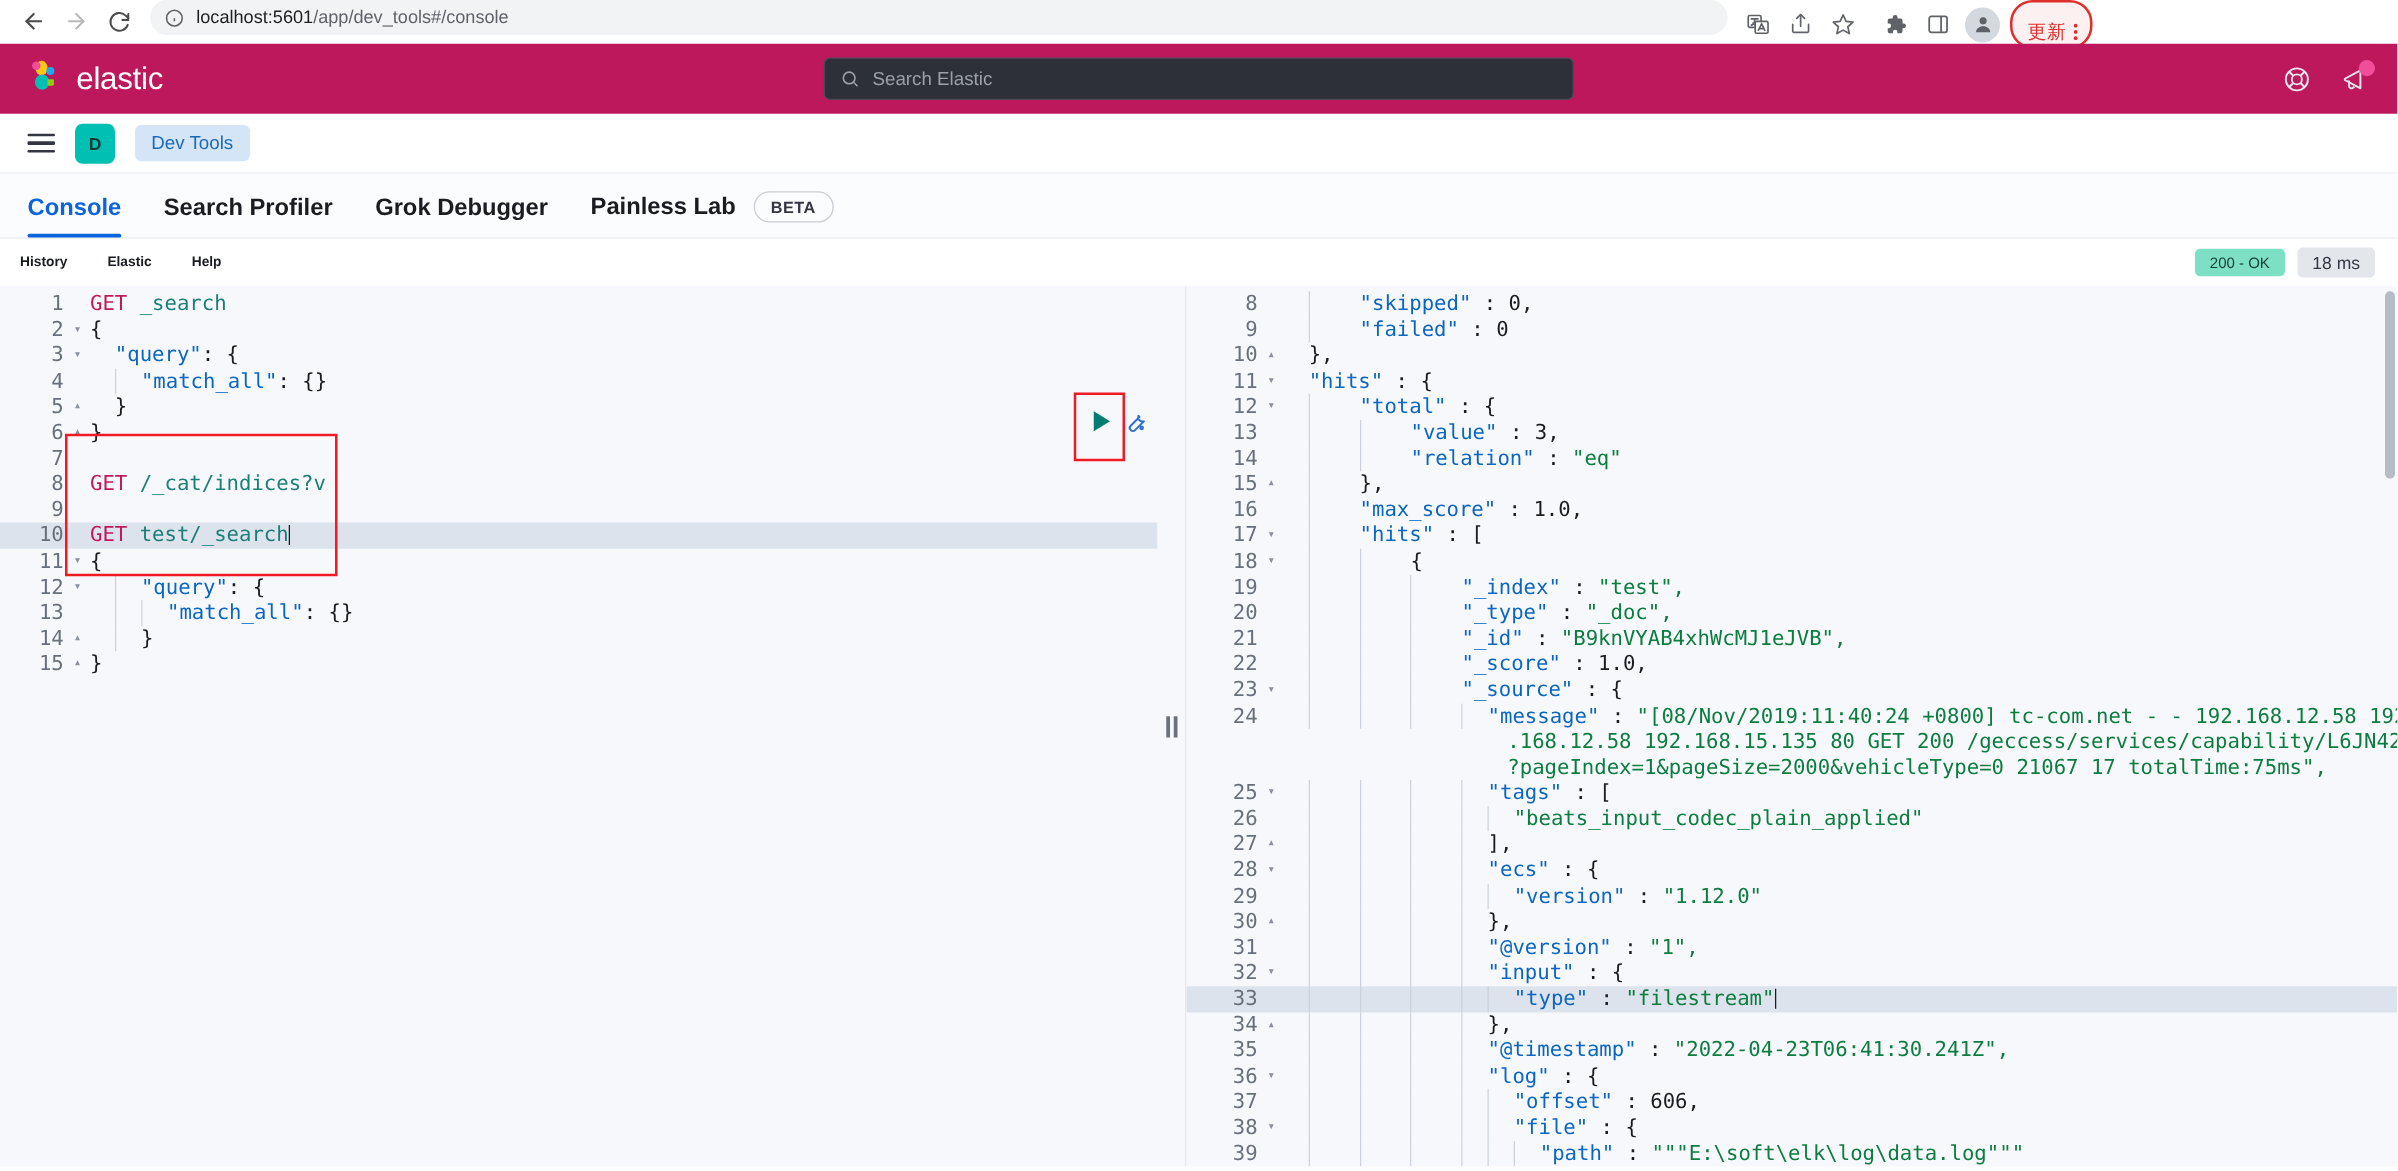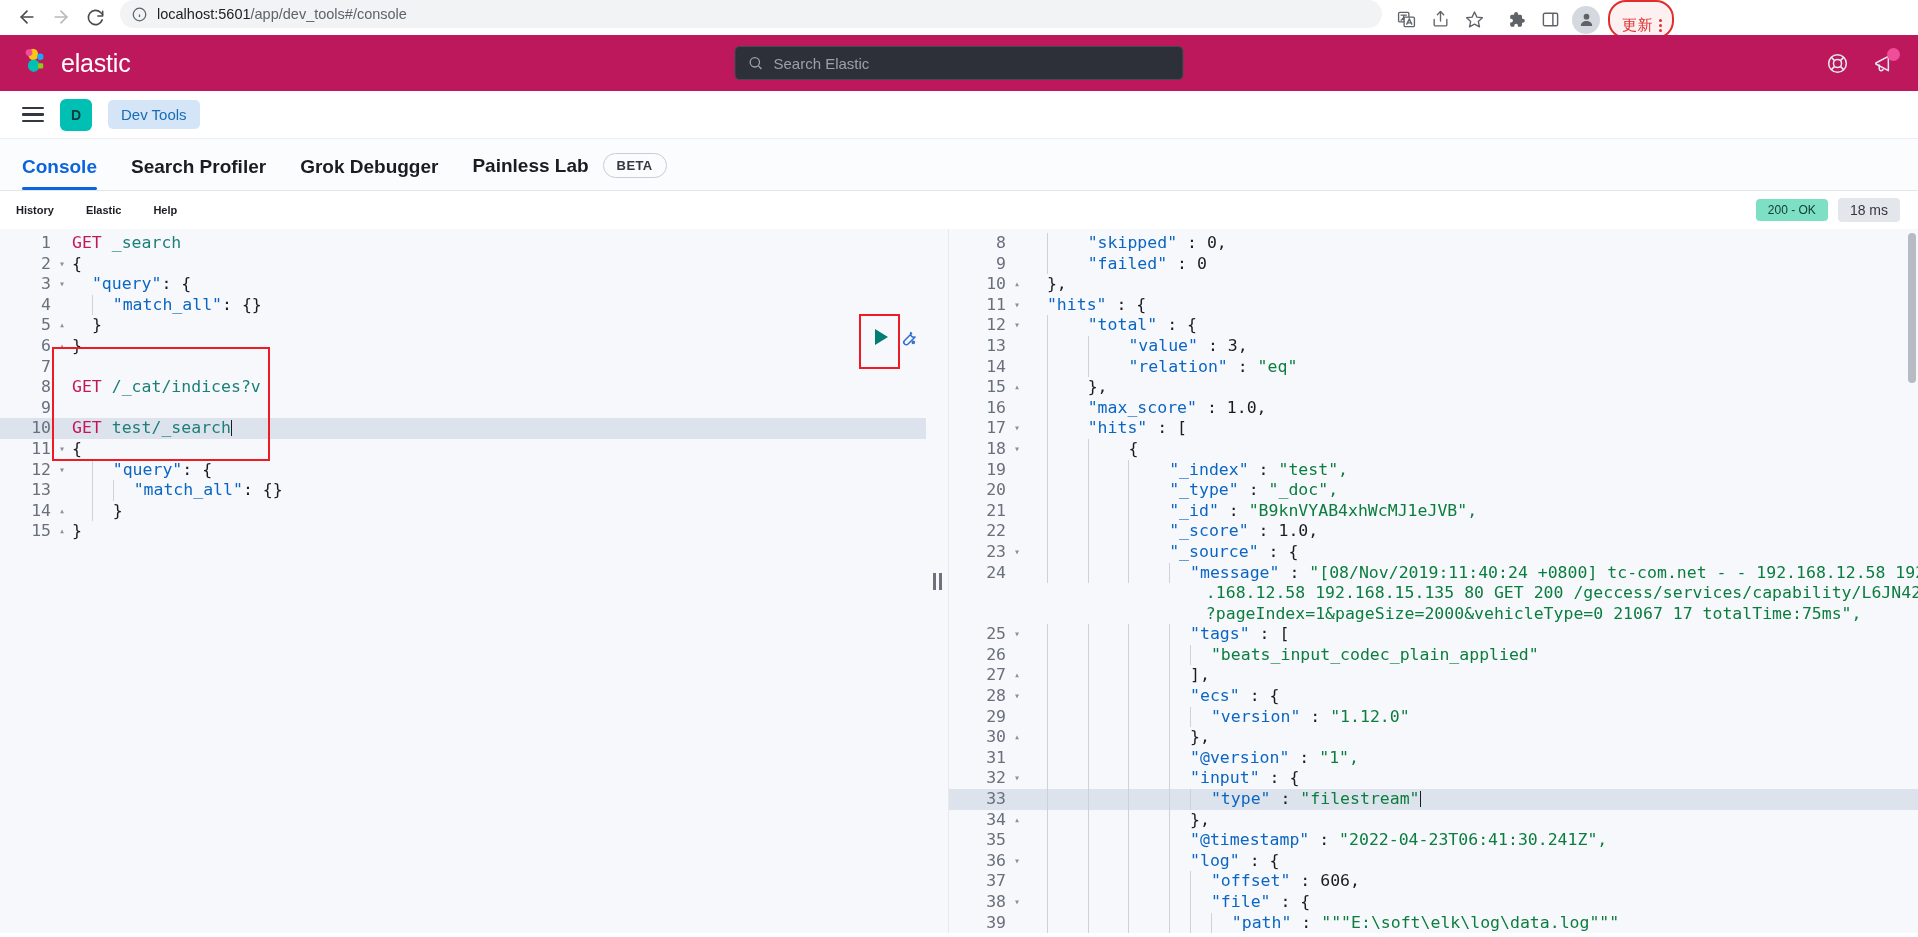--- a/index.html
+++ b/index.html
@@ -53,21 +53,21 @@
 
   
   #elastic-header {
     height: 56px; background: #be185d; display: flex; align-items: center;
     padding: 0 22px; position: relative;
   }
   #brand { display: flex; align-items: center; gap: 9px; }
   #brand-name { color: #fff; font-size: 25px; font-weight: 400; letter-spacing: -.2px; }
   #global-search {
     position: absolute; left: 50%; transform: translateX(-50%);
-    width: 449px; height: 34px; background: #2d3039; border: 1px solid #474a54;
+    width: 600px; height: 34px; background: #2d3039; border: 1px solid #474a54;
     border-radius: 5px; display: flex; align-items: center; gap: 10px; padding: 0 12px;
   }
   #global-search .q { color: #9aa0a9; display: flex; }
   #global-search-text { color: #9aa0a9; font-size: 15px; }
   #header-right {
     position: absolute; right: 22px; display: flex; align-items: center; gap: 24px;
   }
   .hdr-icon { color: #e6e8ed; display: flex; position: relative; }
   #news-dot {
     position: absolute; right: -4px; top: -4px; width: 13px; height: 13px;

